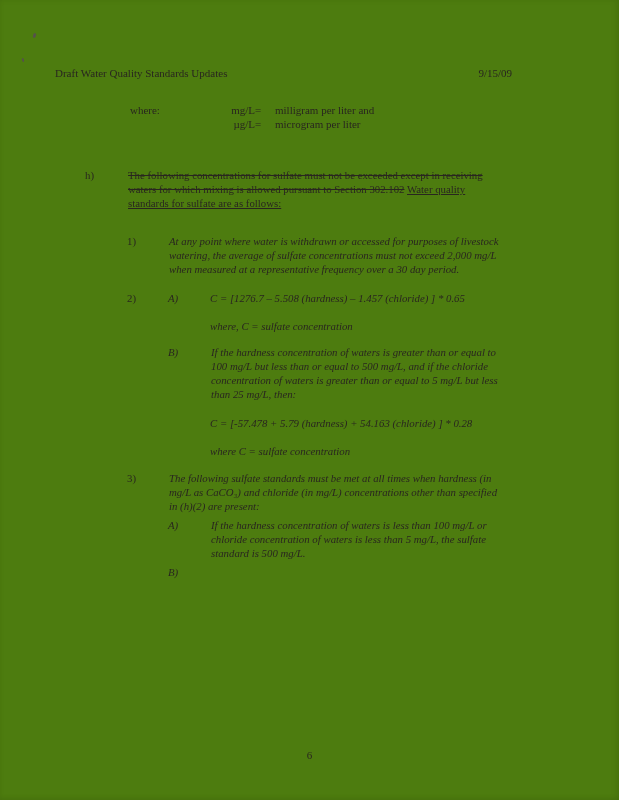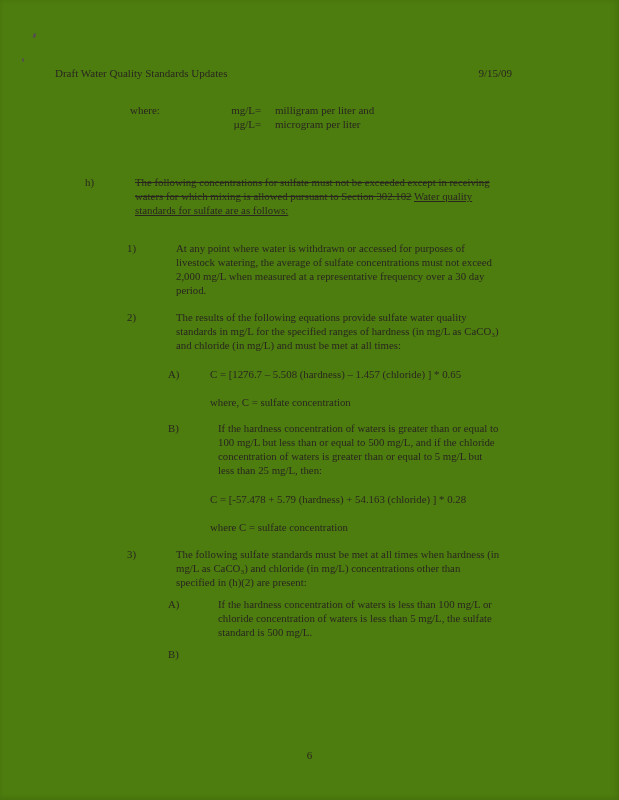--- a/index.html
+++ b/index.html
@@ -34,29 +34,29 @@
   .def-row { display: flex; }
   .def-where { width: 46px; }
   .def-term { width: 79px; text-align: right; }
   .def-eq { width: 20px; }
 
   .section { position: absolute; top: 167px; left: 85px; width: 424px; }
 
   .item { position: relative; }
   .item > .ilabel { position: absolute; left: 0; top: 0; }
   .lvl1 > .ibody { margin-left: 42px; }
-  .lvl2 > .ibody { margin-left: 41px; }
+  .lvl2 > .ibody { margin-left: 41px; font-style: italic; }
   .lvl3 > .ibody { margin-left: 42px; }
 
   .lvl2 { margin-top: 13px; }
   .lvl2.first { margin-top: 24px; }
   .lvl3 { margin-top: 12px; }
   .lvl3.tight { margin-top: 5px; }
 
-  .para { margin: 8px; }
+  .para { margin: 1px; }
   .strike { text-decoration: line-through; }
   .uline { text-decoration: underline; }
   .formula { margin: 15px 0 0 0; white-space: nowrap; }
   .formula-where { margin: 14px 0 0 0; }
 
   .footer {
     position: absolute;
     top: 748px; left: 0; right: 0;
     text-align: center;
     font-size: 11px;
@@ -103,21 +103,20 @@
         <div class="item lvl2 first">
           <span class="ilabel">1)</span>
           <div class="ibody">
             <p class="para">At any point where water is withdrawn or accessed for purposes of livestock watering, the average of sulfate concentrations must not exceed 2,000 mg/L when measured at a representative frequency over a 30 day period.</p>
           </div>
         </div>
 
         <div class="item lvl2">
           <span class="ilabel">2)</span>
           <div class="ibody">
-            <p class="para">The results of the following equations provide sulfate water quality standards in mg/L for the specified ranges of hardness (in mg/L as CaCO₃) and chloride (in mg/L) and must be met at all times:</p>
 
             <div class="item lvl3">
               <span class="ilabel">A)</span>
               <div class="ibody">
                 <p class="formula">C = [1276.7 – 5.508 (hardness) – 1.457 (chloride) ] * 0.65</p>
                 <p class="formula-where">where, C = sulfate concentration</p>
               </div>
             </div>
 
             <div class="item lvl3">

